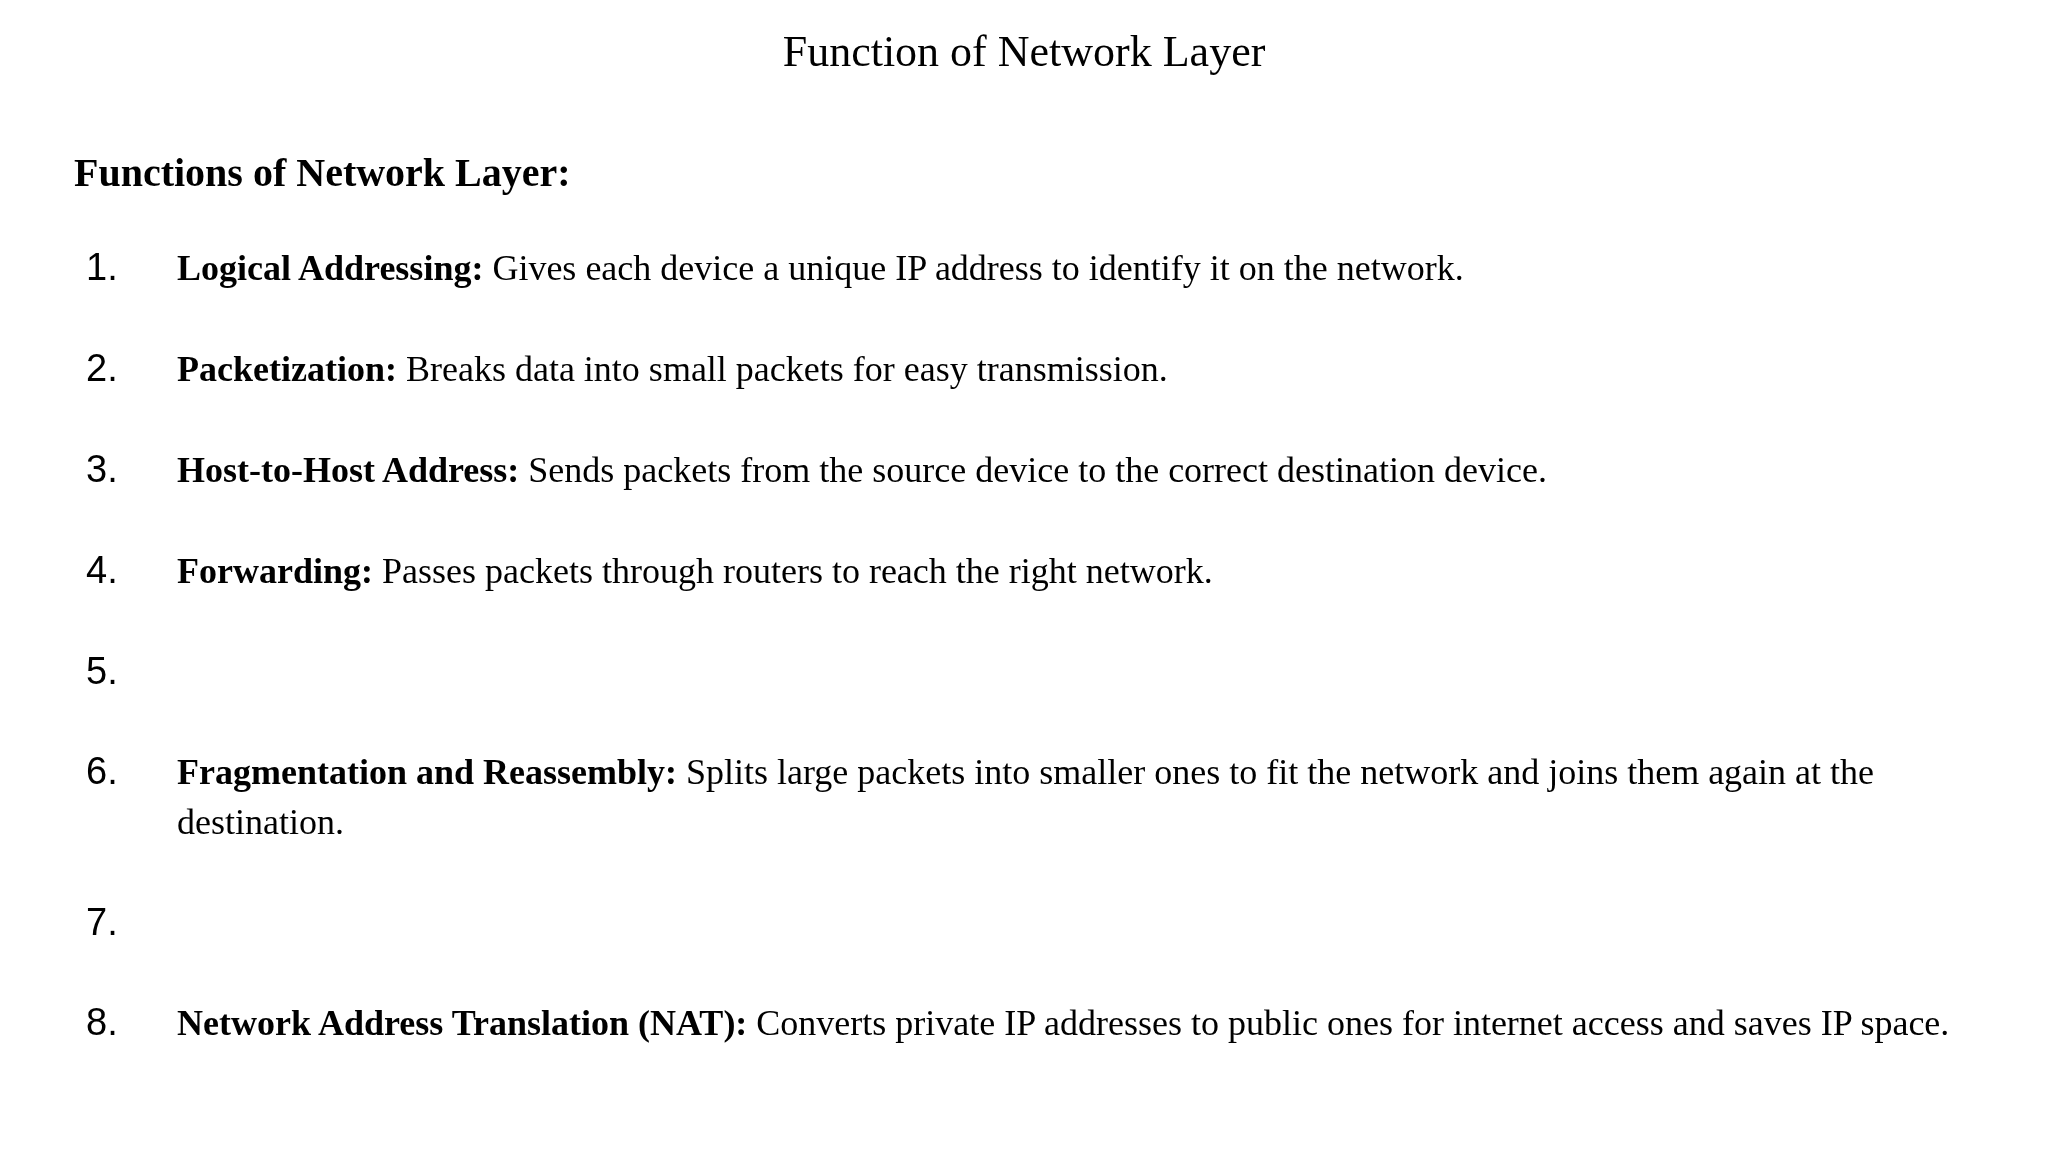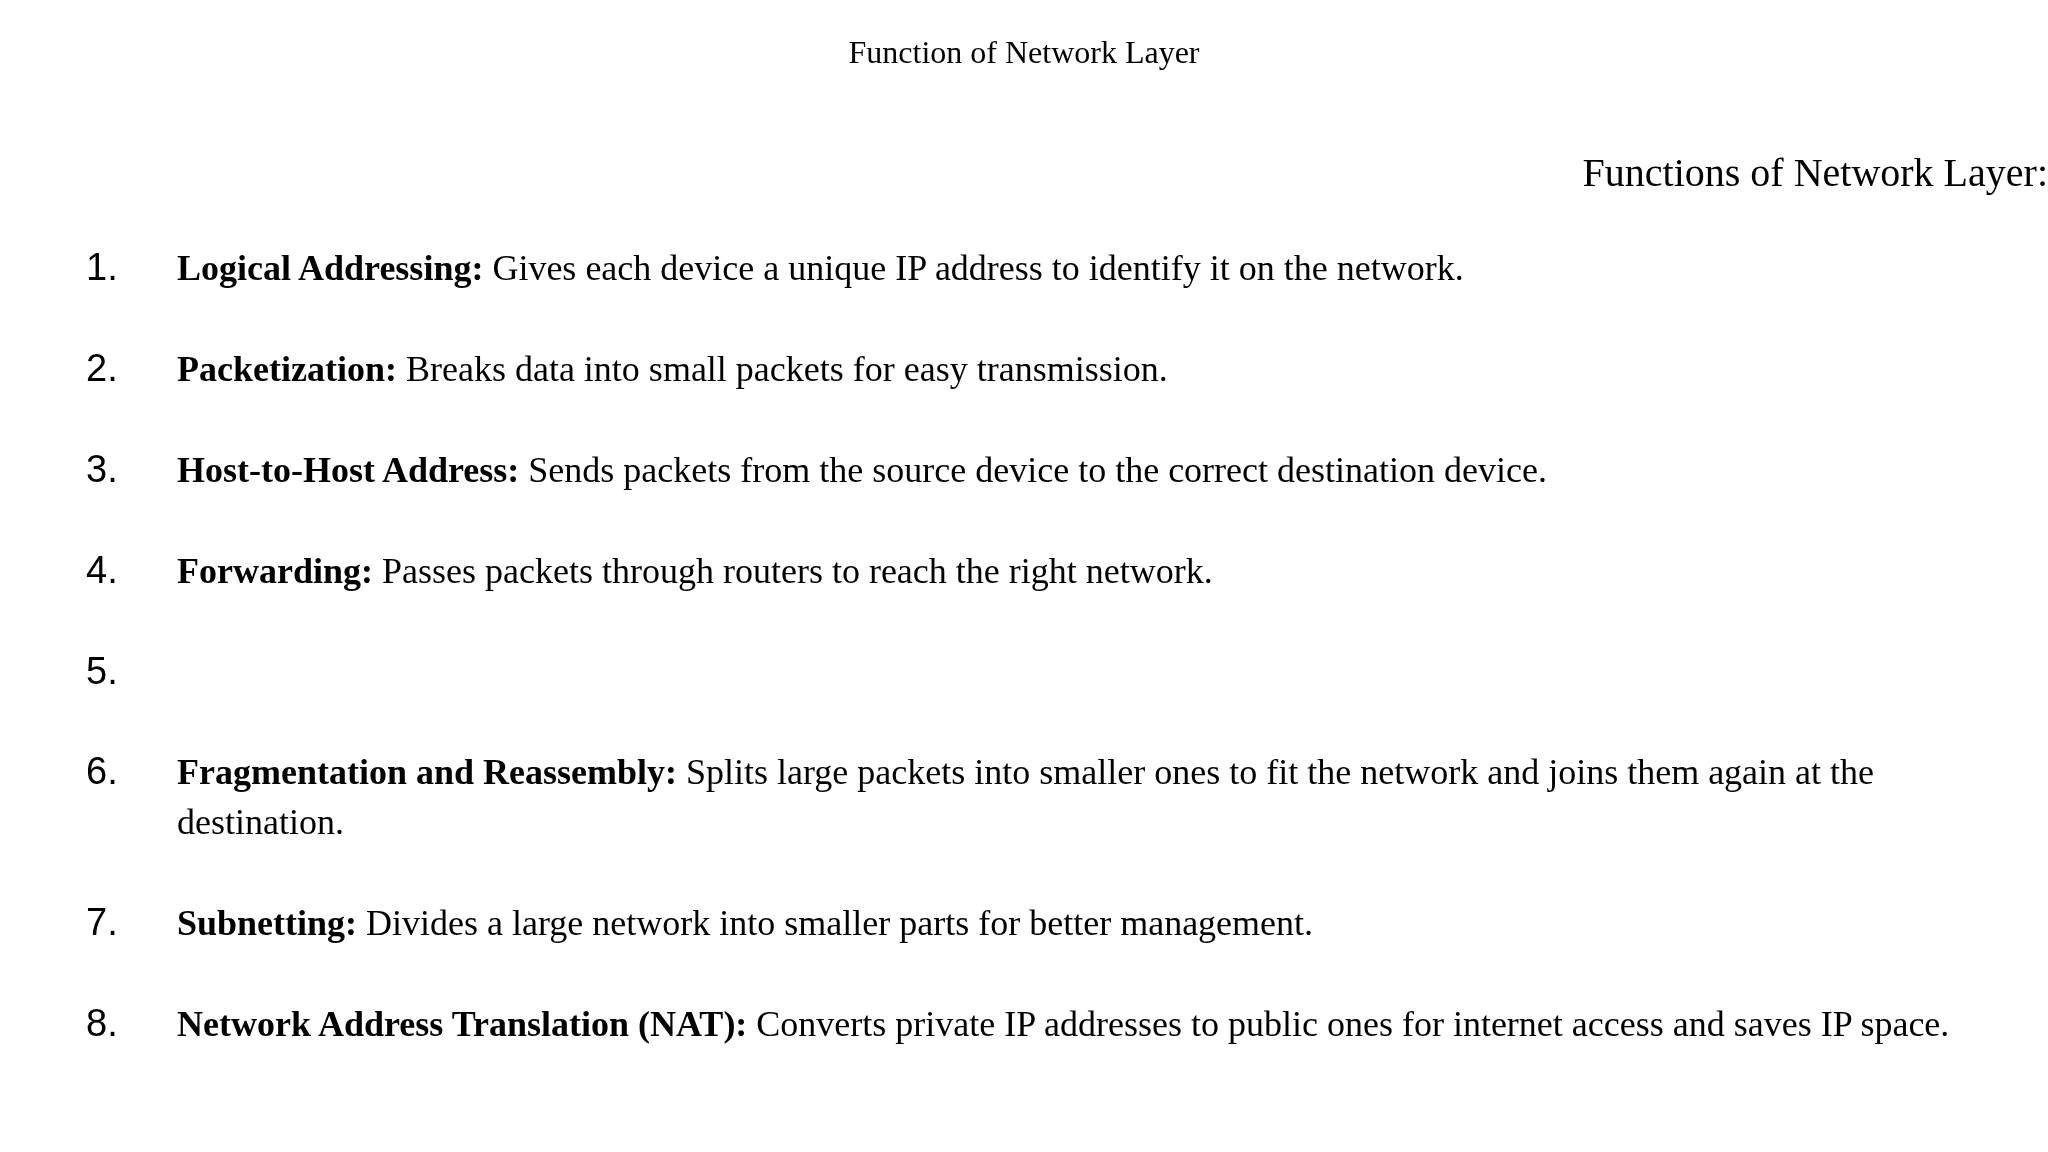--- a/index.html
+++ b/index.html
@@ -13,34 +13,33 @@
     height: 1152px;
     background: #ffffff;
     color: #000000;
     overflow: hidden;
     box-sizing: border-box;
     padding-top: 26px;
     font-family: "Liberation Serif", serif;
   }
   .doc-title {
     font-family: "Liberation Serif", serif;
-    font-size: 32px;
+    font-size: 44px;
     line-height: 52px;
     font-weight: 400;
     text-align: center;
     white-space: nowrap;
   }
   .section-heading {
     font-family: "Liberation Serif", serif;
     font-size: 40px;
     line-height: 50px;
-    font-weight: 400;
+    font-weight: 700;
     margin: 70px 0 0 74px;
     white-space: nowrap;
-    text-align: right;
   }
   .function-list {
     list-style: none;
     margin: 44px 0 0 0;
     padding: 0;
   }
   .function-list li {
     display: flex;
     align-items: baseline;
     margin-bottom: 50px;
@@ -98,21 +97,20 @@
     <span class="item-number">5.</span>
   </li>
 
   <li>
     <span class="item-number">6.</span>
     <span class="item-text"><span class="item-term">Fragmentation and Reassembly:</span> <span class="item-description">Splits large packets into smaller ones to fit the network and joins them again at the destination.</span></span>
   </li>
 
   <li>
     <span class="item-number">7.</span>
-    <span class="item-text"><span class="item-term">Subnetting:</span> <span class="item-description">Divides a large network into smaller parts for better management.</span></span>
   </li>
 
   <li>
     <span class="item-number">8.</span>
     <span class="item-text"><span class="item-term">Network Address Translation (NAT):</span> <span class="item-description">Converts private IP addresses to public ones for internet access and saves IP space.</span></span>
   </li>
 </ol>
 </div>
 
 </body></html>

